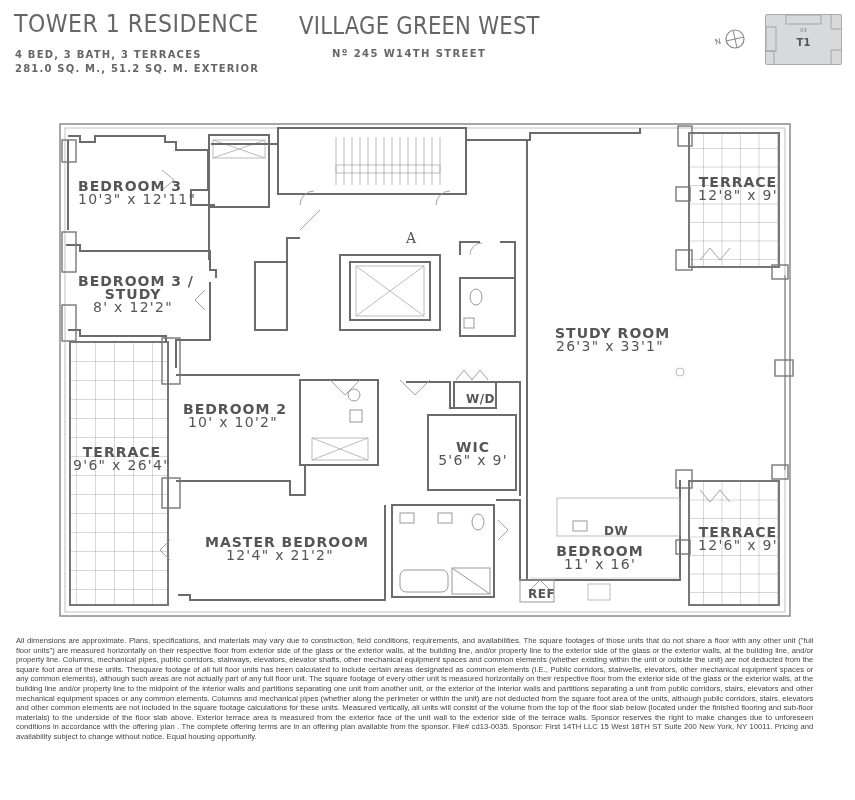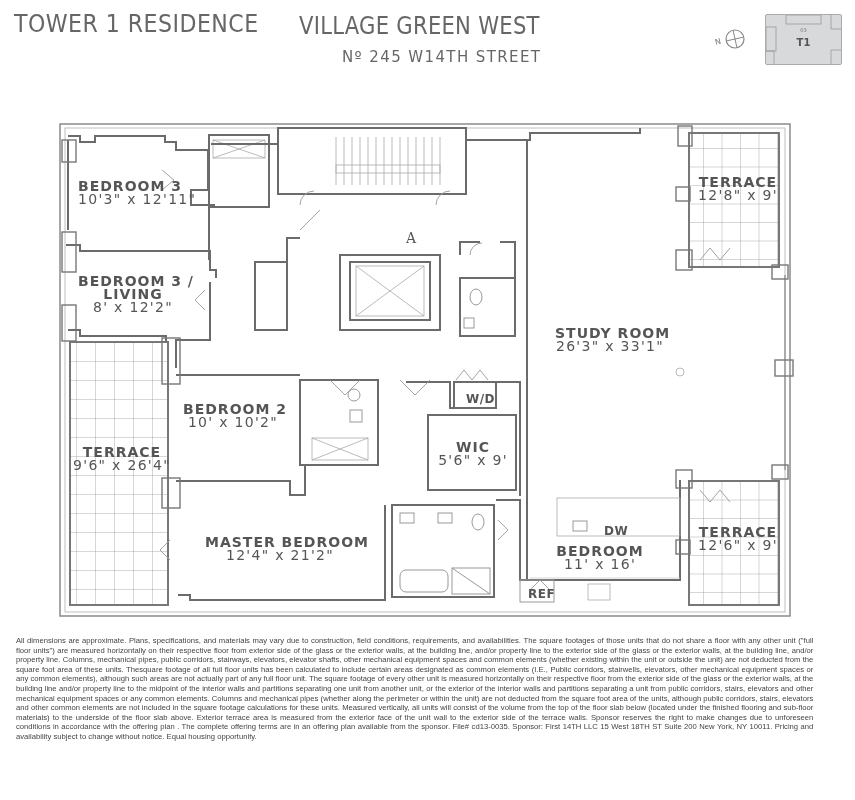--- a/index.html
+++ b/index.html
@@ -1,35 +1,37 @@
 <!DOCTYPE html>
 <html><head>
 <meta charset="utf-8">
 <style>
   html, body { margin:0; padding:0; background:#fff; }
   body { width:855px; height:800px; position:relative; overflow:hidden; font-family:"DejaVu Sans", sans-serif; color:#555; }
   .title { position:absolute; left:14px; top:10px; font-size:24px; font-weight:400; color:#666; letter-spacing:0.5px; font-family:"DejaVu Sans", sans-serif; transform:scaleX(0.92); transform-origin:left top; }
   .specs { position:absolute; left:15px; top:48px; font-size:10px; font-weight:700; color:#666; letter-spacing:1.2px; line-height:14px; font-family:"DejaVu Sans", sans-serif; }
   .building { position:absolute; left:299px; top:12px; font-size:24px; color:#666; font-family:"DejaVu Sans", sans-serif; transform:scaleX(0.88); transform-origin:left top; letter-spacing:0.3px; }
-  .address { position:absolute; left:342px; top:48px; font-size:15px; font-weight:400; color:#666; letter-spacing:1.4px; }
+  .address { position:absolute; left:332px; top:48px; font-size:10px; font-weight:700; color:#666; letter-spacing:1.4px; }
   .compass { position:absolute; left:713px; top:25px; }
   .keyplan { position:absolute; left:765px; top:14px; width:75px; height:49px; background:#d8d9db; border:1px solid #aaa; border-radius:2px; }
   .keyplan .lbl { position:absolute; left:0; width:100%; top:22px; text-align:center; font-size:10px; font-weight:700; color:#555; }
   .keyplan .lvl { position:absolute; left:0; width:100%; top:12px; text-align:center; font-size:5px; color:#777; }
   .plan { position:absolute; left:0; top:0; }
   .room { position:absolute; text-align:center; font-size:14px; font-weight:700; color:#555; letter-spacing:1px; line-height:13px; white-space:nowrap; }
   .room .dim { font-weight:400; letter-spacing:1.3px; }
   .small { position:absolute; font-size:12px; font-weight:700; color:#555; letter-spacing:0.5px; }
   .disclaimer { position:absolute; left:16px; top:636px; width:822px; font-family:"Liberation Sans", sans-serif; font-size:7.9px; line-height:9.6px; color:#444; text-align:justify; transform:scaleX(0.97); transform-origin:left top; }
 </style>
 </head>
 <body>
 
 <div class="title">TOWER 1 RESIDENCE</div>
 <div class="specs">
+  <div>4 BED, 3 BATH, 3 TERRACES</div>
+  <div>281.0 SQ. M., 51.2 SQ. M. EXTERIOR</div>
 </div>
 <div class="building">VILLAGE GREEN WEST</div>
 <div class="address">Nº 245 W14TH STREET</div>
 
 <div class="compass">
   <svg width="34" height="28" viewBox="0 0 34 28">
     <circle cx="22" cy="14" r="9" fill="none" stroke="#888" stroke-width="1.2"></circle>
     <line x1="13" y1="16" x2="31" y2="12" stroke="#888" stroke-width="1"></line>
     <line x1="20" y1="5" x2="24" y2="23" stroke="#888" stroke-width="1"></line>
     <text x="2" y="19" font-size="8" fill="#777" font-family="DejaVu Sans, sans-serif" transform="rotate(-15 6 17)">N</text>
@@ -191,21 +193,21 @@
     <text x="406" y="243" font-size="14" fill="#555" stroke="none" font-family="DejaVu Serif, serif">A</text>
   </g>
 </svg>
 
 <div class="room" style="left:78px;top:180px;width:100px">
   <div>BEDROOM 3</div>
   <div class="dim">10'3" x 12'11"</div>
 </div>
 <div class="room" style="left:78px;top:275px;width:110px">
   <div>BEDROOM 3 /</div>
-  <div>LIVING</div>
+  <div>STUDY</div>
   <div class="dim">8' x 12'2"</div>
 </div>
 <div class="room" style="left:72px;top:446px;width:100px">
   <div>TERRACE</div>
   <div class="dim">9'6" x 26'4"</div>
 </div>
 <div class="room" style="left:183px;top:403px;width:100px">
   <div>BEDROOM 2</div>
   <div class="dim">10' x 10'2"</div>
 </div>

